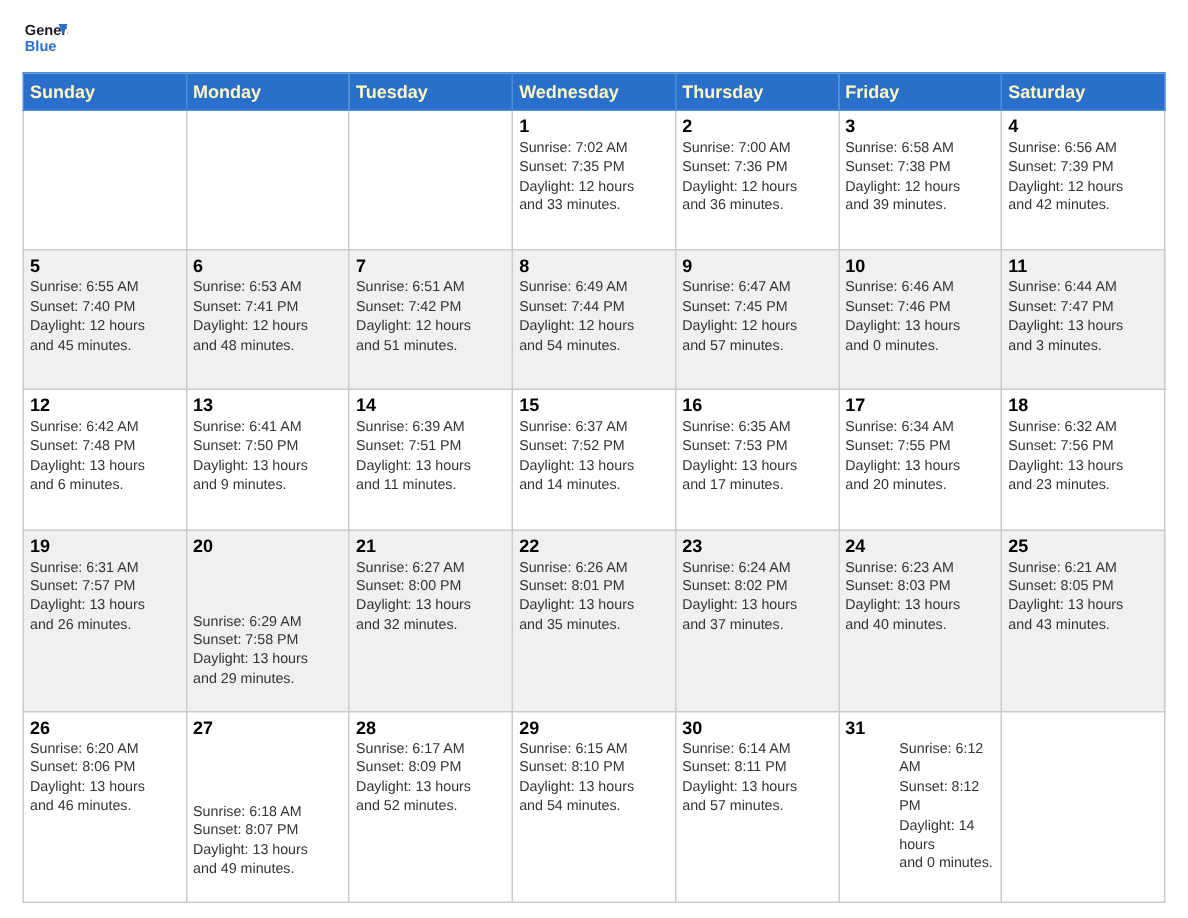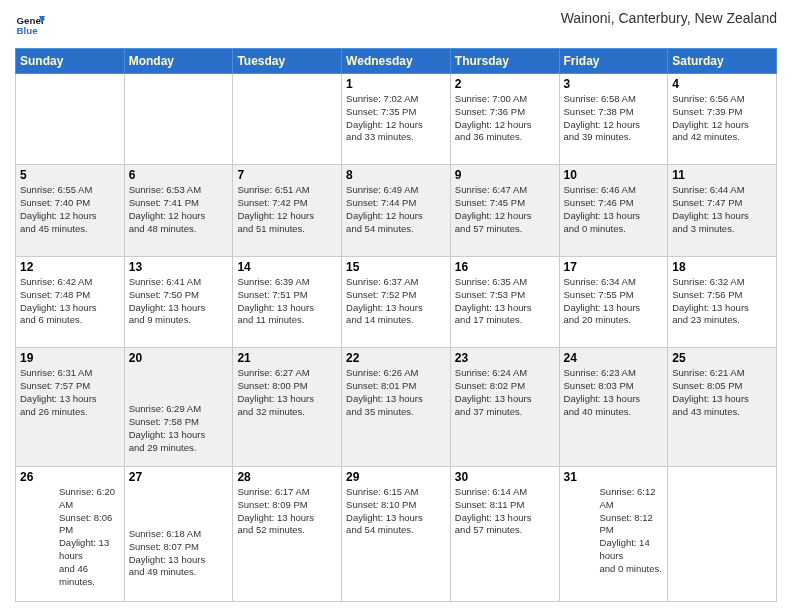--- a/index.html
+++ b/index.html
@@ -98,21 +98,20 @@
 <div class="page">
   <div class="header">
     <div class="logo">
       <svg class="logo-icon" viewBox="0 0 40 40">
         <text x="2" y="18" font-size="13" font-weight="bold" fill="#1a1a2e">General</text>
         <text x="2" y="32" font-size="13" font-weight="bold" fill="#2a6fc9">Blue</text>
         <polygon points="32,8 40,8 36,18" fill="#2a6fc9"></polygon>
       </svg>
     </div>
     <div class="title-block">
-      <div class="location">Wainoni, Canterbury, New Zealand</div>
     </div>
   </div>
 
   <table class="calendar">
     <thead>
       <tr>
         <th>Sunday</th>
         <th>Monday</th>
         <th>Tuesday</th>
         <th>Wednesday</th>
@@ -304,21 +303,21 @@
             <span class="day-num">25</span>
             <div class="day-info" style="white-space: pre-line;">Sunrise: 6:21 AM
 Sunset: 8:05 PM
 Daylight: 13 hours
 and 43 minutes.</div>
           </td>
         </tr>
         <tr>
           <td>
             <span class="day-num">26</span>
-            <div class="day-info" style="white-space: pre-line; margin-left: 39px;">Sunrise: 6:20 AM
+            <div class="day-info" style="white-space: pre-line;">Sunrise: 6:20 AM
 Sunset: 8:06 PM
 Daylight: 13 hours
 and 46 minutes.</div>
           </td>
           <td>
             <span class="day-num">27</span>
             <div class="day-info" style="white-space: pre-line; margin-top: 44px;">Sunrise: 6:18 AM
 Sunset: 8:07 PM
 Daylight: 13 hours
 and 49 minutes.</div>

